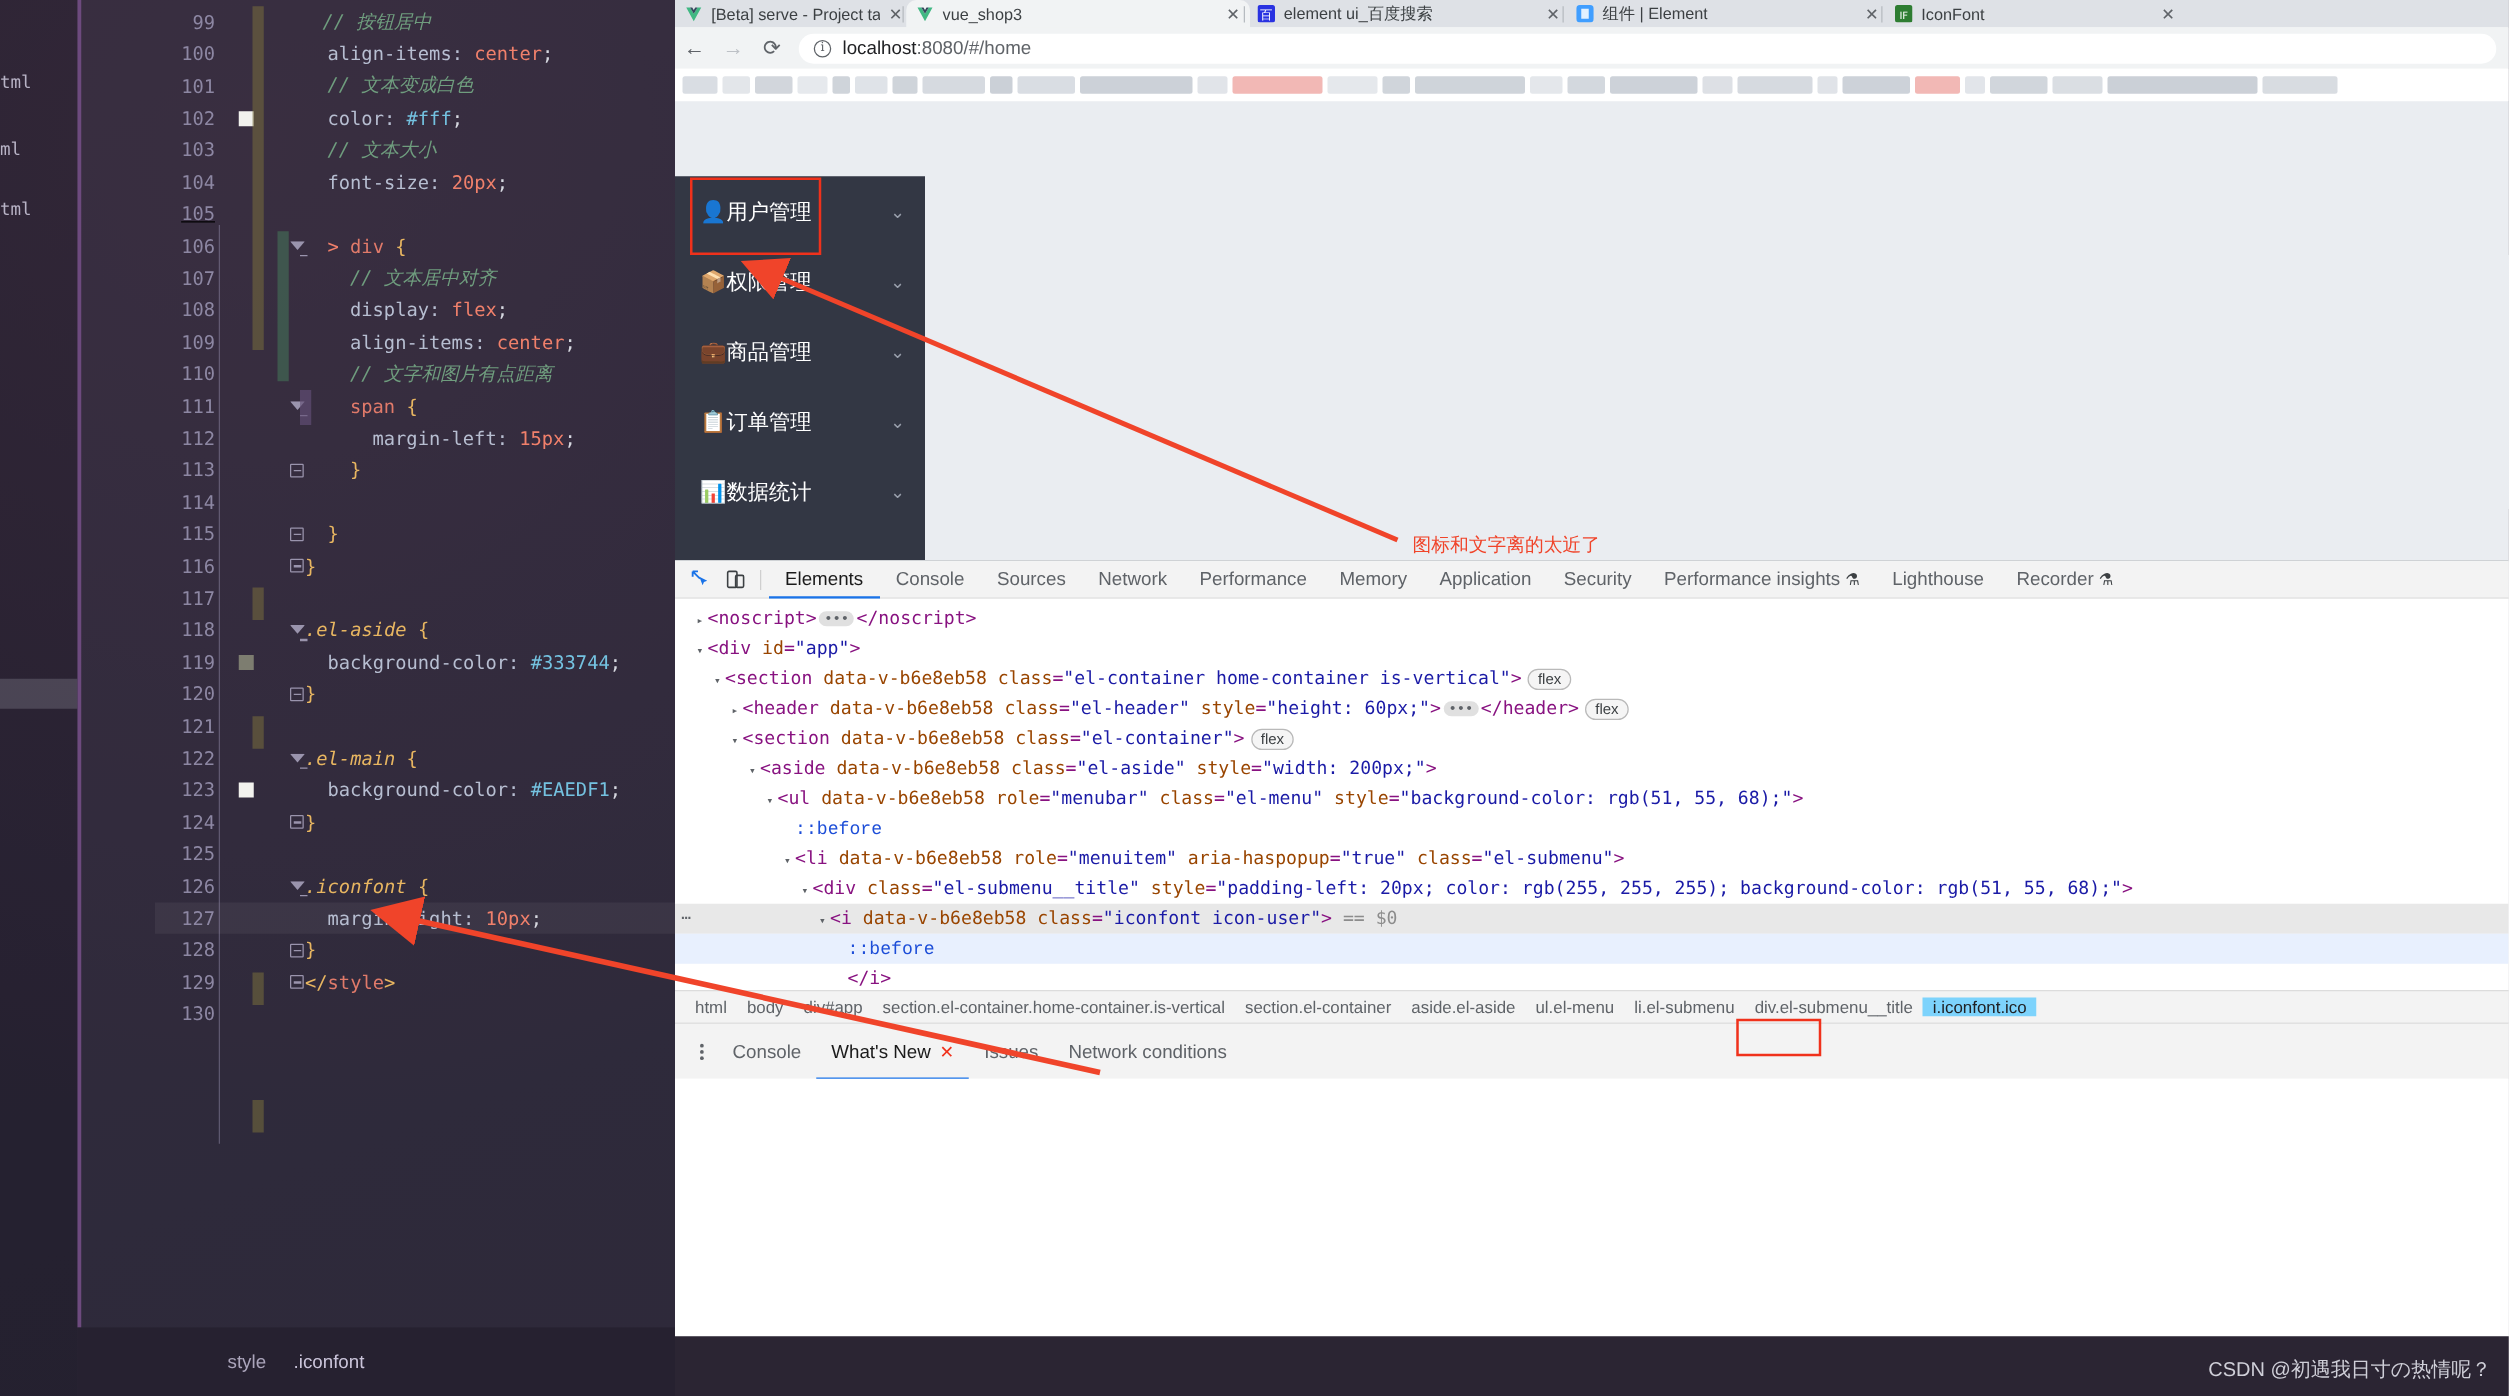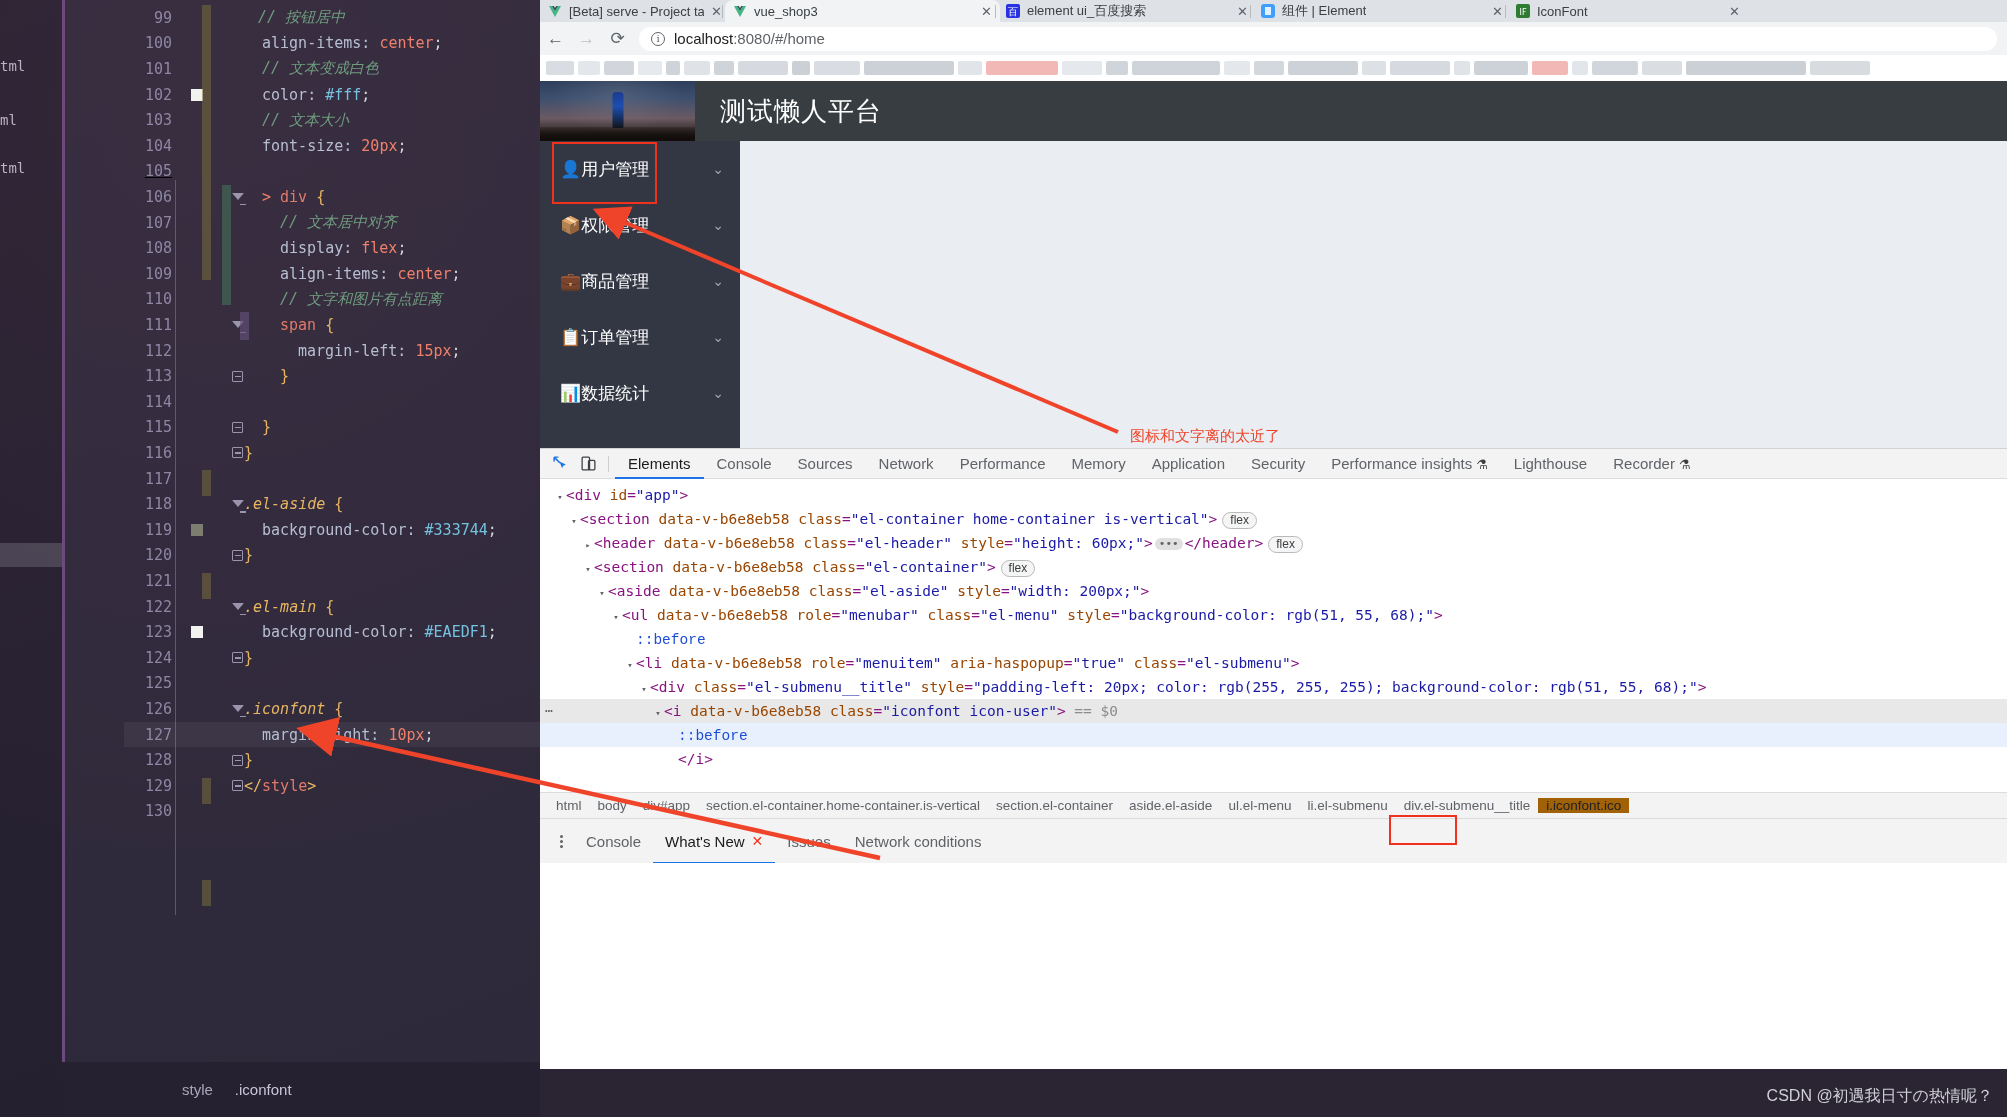--- a/index.html
+++ b/index.html
@@ -236,21 +236,21 @@
     border: 2.2px solid #f0311b; z-index: 30; pointer-events: none;
   }
   .dots-left { position: absolute; left: 5px; color: #5f6368; font-size: 13px; letter-spacing: 1px; }
 
   #dt-breadcrumb {
     position: absolute; left: 0; top: 343px; width: 1467px; height: 26px;
     background: #f3f3f3; border-top: 1px solid #dcdcdc; display: flex; align-items: center;
     font-size: 13.5px; color: #5f6368; padding-left: 8px; gap: 0; overflow: hidden;
   }
   .crumb { padding: 0 8px; white-space: nowrap; }
-  .crumb.last { background: #a16207; color: #202124; }
+  .crumb.last { background: #7dd3fc; color: #202124; }
 
   #dt-drawer {
     position: absolute; left: 0; top: 369px; width: 1467px; height: 45px;
     background: #f3f3f3; border-top: 1px solid #dcdcdc;
     display: flex; align-items: center; padding-left: 8px;
   }
   .kebab { width: 26px; display: flex; flex-direction: column; align-items: center; gap: 2px; }
   .kebab span { width: 3px; height: 3px; background: #5f6368; border-radius: 50%; display: block; }
   .dr-tab { padding: 0 12px; font-size: 15px; color: #5f6368; white-space: nowrap; display: flex; align-items: center; gap: 7px; }
   .dr-tab.active { color: #1a1a1a; box-shadow: inset 0 -2px 0 #1a73e8; height: 45px; line-height: 45px; }
@@ -565,27 +565,20 @@
       <div class="bm" style="width: 54px; background: rgb(205, 210, 217);"></div>
       <div class="bm" style="width: 36px; background: rgb(242, 184, 181);"></div>
       <div class="bm" style="width: 16px; background: rgb(226, 229, 234);"></div>
       <div class="bm" style="width: 46px; background: rgb(209, 214, 220);"></div>
       <div class="bm" style="width: 40px; background: rgb(218, 222, 227);"></div>
       <div class="bm" style="width: 120px; background: rgb(203, 208, 215);"></div>
       <div class="bm" style="width: 60px; background: rgb(216, 220, 225);"></div>
     </div>
 
   <div id="viewport">
-    <div id="page-header">
-      <div id="hdr-logo">
-        <div class="figure"></div>
-        <div class="ground"></div>
-      </div>
-      <div id="hdr-title">测试懒人平台</div>
-    </div>
 
     <div id="aside">
       <div id="menu-list">
           <div class="menu-item">
             <span class="mico">👤</span>
             <span class="mlabel">用户管理</span>
             <span class="chev">⌄</span>
           </div>
           <div class="menu-item">
             <span class="mico">📦</span>
@@ -636,20 +629,21 @@
           <div class="dt-tab"><span>Memory</span></div>
           <div class="dt-tab"><span>Application</span></div>
           <div class="dt-tab"><span>Security</span></div>
           <div class="dt-tab"><span>Performance insights</span><span class="flask">⚗</span></div>
           <div class="dt-tab"><span>Lighthouse</span></div>
           <div class="dt-tab"><span>Recorder</span><span class="flask">⚗</span></div>
         </div>
     </div>
 
     <div id="dom-tree">
+        <div class="dom-line" style="padding-left: 14px;"><span class="tri">▸</span><span class="t-punc">&lt;noscript&gt;</span><span class="ellip">•••</span><span class="t-punc">&lt;/noscript&gt;</span></div>
         <div class="dom-line" style="padding-left: 14px;"><span class="tri">▾</span><span class="t-punc">&lt;div </span><span class="t-attr">id</span><span class="t-punc">=</span><span class="t-val">"app"</span><span class="t-punc">&gt;</span></div>
         <div class="dom-line" style="padding-left: 28px;"><span class="tri">▾</span><span class="t-punc">&lt;section </span><span class="t-attr">data-v-b6e8eb58 </span><span class="t-attr">class</span><span class="t-punc">=</span><span class="t-val">"el-container home-container is-vertical"</span><span class="t-punc">&gt;</span><span class="badge-flex">flex</span></div>
         <div class="dom-line" style="padding-left: 42px;"><span class="tri">▸</span><span class="t-punc">&lt;header </span><span class="t-attr">data-v-b6e8eb58 </span><span class="t-attr">class</span><span class="t-punc">=</span><span class="t-val">"el-header" </span><span class="t-attr">style</span><span class="t-punc">=</span><span class="t-val">"height: 60px;"</span><span class="t-punc">&gt;</span><span class="ellip">•••</span><span class="t-punc">&lt;/header&gt;</span><span class="badge-flex">flex</span></div>
         <div class="dom-line" style="padding-left: 42px;"><span class="tri">▾</span><span class="t-punc">&lt;section </span><span class="t-attr">data-v-b6e8eb58 </span><span class="t-attr">class</span><span class="t-punc">=</span><span class="t-val">"el-container"</span><span class="t-punc">&gt;</span><span class="badge-flex">flex</span></div>
         <div class="dom-line" style="padding-left: 56px;"><span class="tri">▾</span><span class="t-punc">&lt;aside </span><span class="t-attr">data-v-b6e8eb58 </span><span class="t-attr">class</span><span class="t-punc">=</span><span class="t-val">"el-aside" </span><span class="t-attr">style</span><span class="t-punc">=</span><span class="t-val">"width: 200px;"</span><span class="t-punc">&gt;</span></div>
         <div class="dom-line" style="padding-left: 70px;"><span class="tri">▾</span><span class="t-punc">&lt;ul </span><span class="t-attr">data-v-b6e8eb58 </span><span class="t-attr">role</span><span class="t-punc">=</span><span class="t-val">"menubar" </span><span class="t-attr">class</span><span class="t-punc">=</span><span class="t-val">"el-menu" </span><span class="t-attr">style</span><span class="t-punc">=</span><span class="t-val">"background-color: rgb(51, 55, 68);"</span><span class="t-punc">&gt;</span></div>
         <div class="dom-line" style="padding-left: 84px;"><span class="tri empty">▸</span><span class="t-pseudo">::before</span></div>
         <div class="dom-line" style="padding-left: 84px;"><span class="tri">▾</span><span class="t-punc">&lt;li </span><span class="t-attr">data-v-b6e8eb58 </span><span class="t-attr">role</span><span class="t-punc">=</span><span class="t-val">"menuitem" </span><span class="t-attr">aria-haspopup</span><span class="t-punc">=</span><span class="t-val">"true" </span><span class="t-attr">class</span><span class="t-punc">=</span><span class="t-val">"el-submenu"</span><span class="t-punc">&gt;</span></div>
         <div class="dom-line" style="padding-left: 98px;"><span class="tri">▾</span><span class="t-punc">&lt;div </span><span class="t-attr">class</span><span class="t-punc">=</span><span class="t-val">"el-submenu__title" </span><span class="t-attr">style</span><span class="t-punc">=</span><span class="t-val">"padding-left: 20px; color: rgb(255, 255, 255); background-color: rgb(51, 55, 68);"</span><span class="t-punc">&gt;</span></div>
         <div class="dom-line sel" style="padding-left: 112px;"><span class="dots-left">⋯</span><span class="tri">▾</span><span class="t-punc">&lt;i </span><span class="t-attr">data-v-b6e8eb58 </span><span class="t-attr">class</span><span class="t-punc">=</span><span class="t-val">"iconfont icon-user"</span><span class="t-punc">&gt;</span><span class="t-gray"> == $0</span></div>

